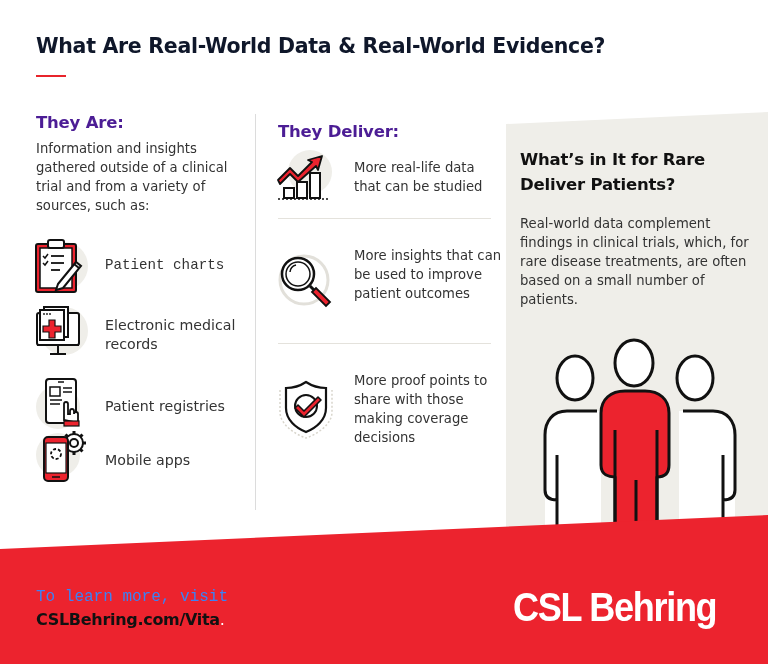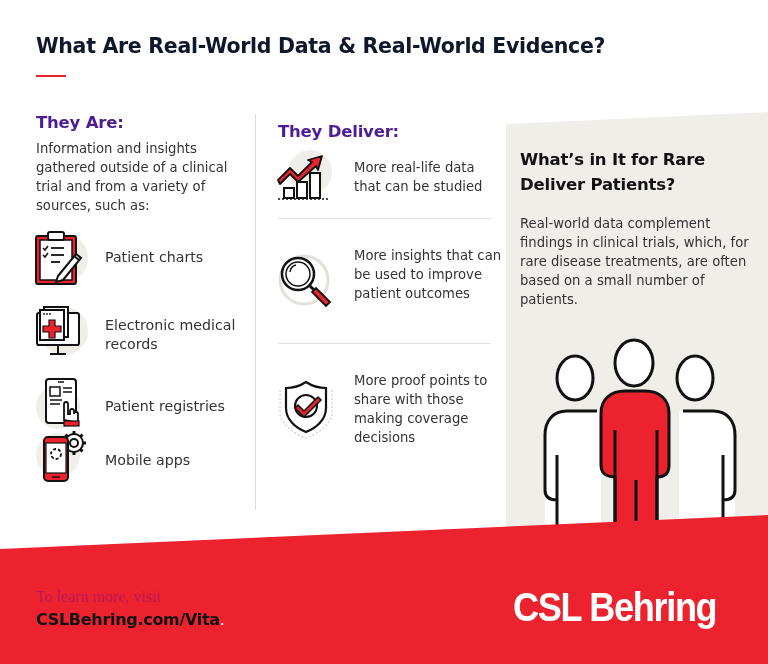--- a/index.html
+++ b/index.html
@@ -42,39 +42,39 @@
     .panel-desc { position: absolute; left: 520px; top: 214px; width: 235px; font-size: 13.2px; line-height: 19px; color: #333; }
 
     .people { position: absolute; left: 535px; top: 335px; width: 210px; height: 210px; }
 
     
     .band {
       position: absolute; left: 0; top: 515px; width: 768px; height: 149px;
       background: #ec232e;
       clip-path: polygon(0 34px, 100% 0, 100% 100%, 0 100%);
     }
-    .cta-line1 { position: absolute; left: 36px; top: 588px; font-size: 16px; color: #be185d; font-family: Liberation Serif, serif; }
+    .cta-line1 { position: absolute; left: 36px; top: 588px; font-size: 16px; color: #3b82f6; font-family: Liberation Mono, monospace; }
     .cta-line2 { position: absolute; left: 36px; top: 610px; font-size: 16px; font-weight: bold; color: #111; font-family: "DejaVu Sans", sans-serif; letter-spacing: -0.3px; }
     .cta-line2 .dot { color: #ffffff; font-weight: normal; }
     .logo { position: absolute; left: 513px; top: 584px; font-family: "Liberation Sans", sans-serif; font-weight: bold; font-size: 41px; color: #ffffff; letter-spacing: -1.5px; transform: scaleX(0.88); transform-origin: left top; white-space: nowrap; }
   </style>
 </head>
 <body>
 
 <div class="title">What Are Real-World Data &amp; Real-World Evidence?</div>
 <div class="title-rule"></div>
 
 <div class="panel"></div>
 
 <div class="col-divider"></div>
 
 <div class="heading they-are-title">They Are:</div>
 <div class="body-text they-are-desc">Information and insights gathered outside of a clinical trial and from a variety of sources, such as:</div>
 
-<div class="source-item" style="top:228px;">
+<div class="source-item" style="top:236px;font-family:Liberation Mono, monospace;">
   <div class="icon">
     <svg width="60" height="60" viewBox="0 0 60 60">
       <circle cx="34" cy="30" r="24" fill="#efeee9"></circle>
       <rect x="6" y="8" width="40" height="48" rx="2" fill="#ec232e" stroke="#111" stroke-width="2"></rect>
       <rect x="10" y="12" width="32" height="40" fill="#fff" stroke="#111" stroke-width="1.5"></rect>
       <rect x="18" y="4" width="16" height="8" rx="2" fill="#fff" stroke="#111" stroke-width="2"></rect>
       <path d="M13 20l2 2 3-4M13 27l2 2 3-4" stroke="#111" stroke-width="1.5" fill="none"></path>
       <line x1="21" y1="20" x2="34" y2="20" stroke="#111" stroke-width="1.8"></line>
       <line x1="21" y1="27" x2="34" y2="27" stroke="#111" stroke-width="1.8"></line>
       <line x1="21" y1="34" x2="30" y2="34" stroke="#111" stroke-width="1.8"></line>

